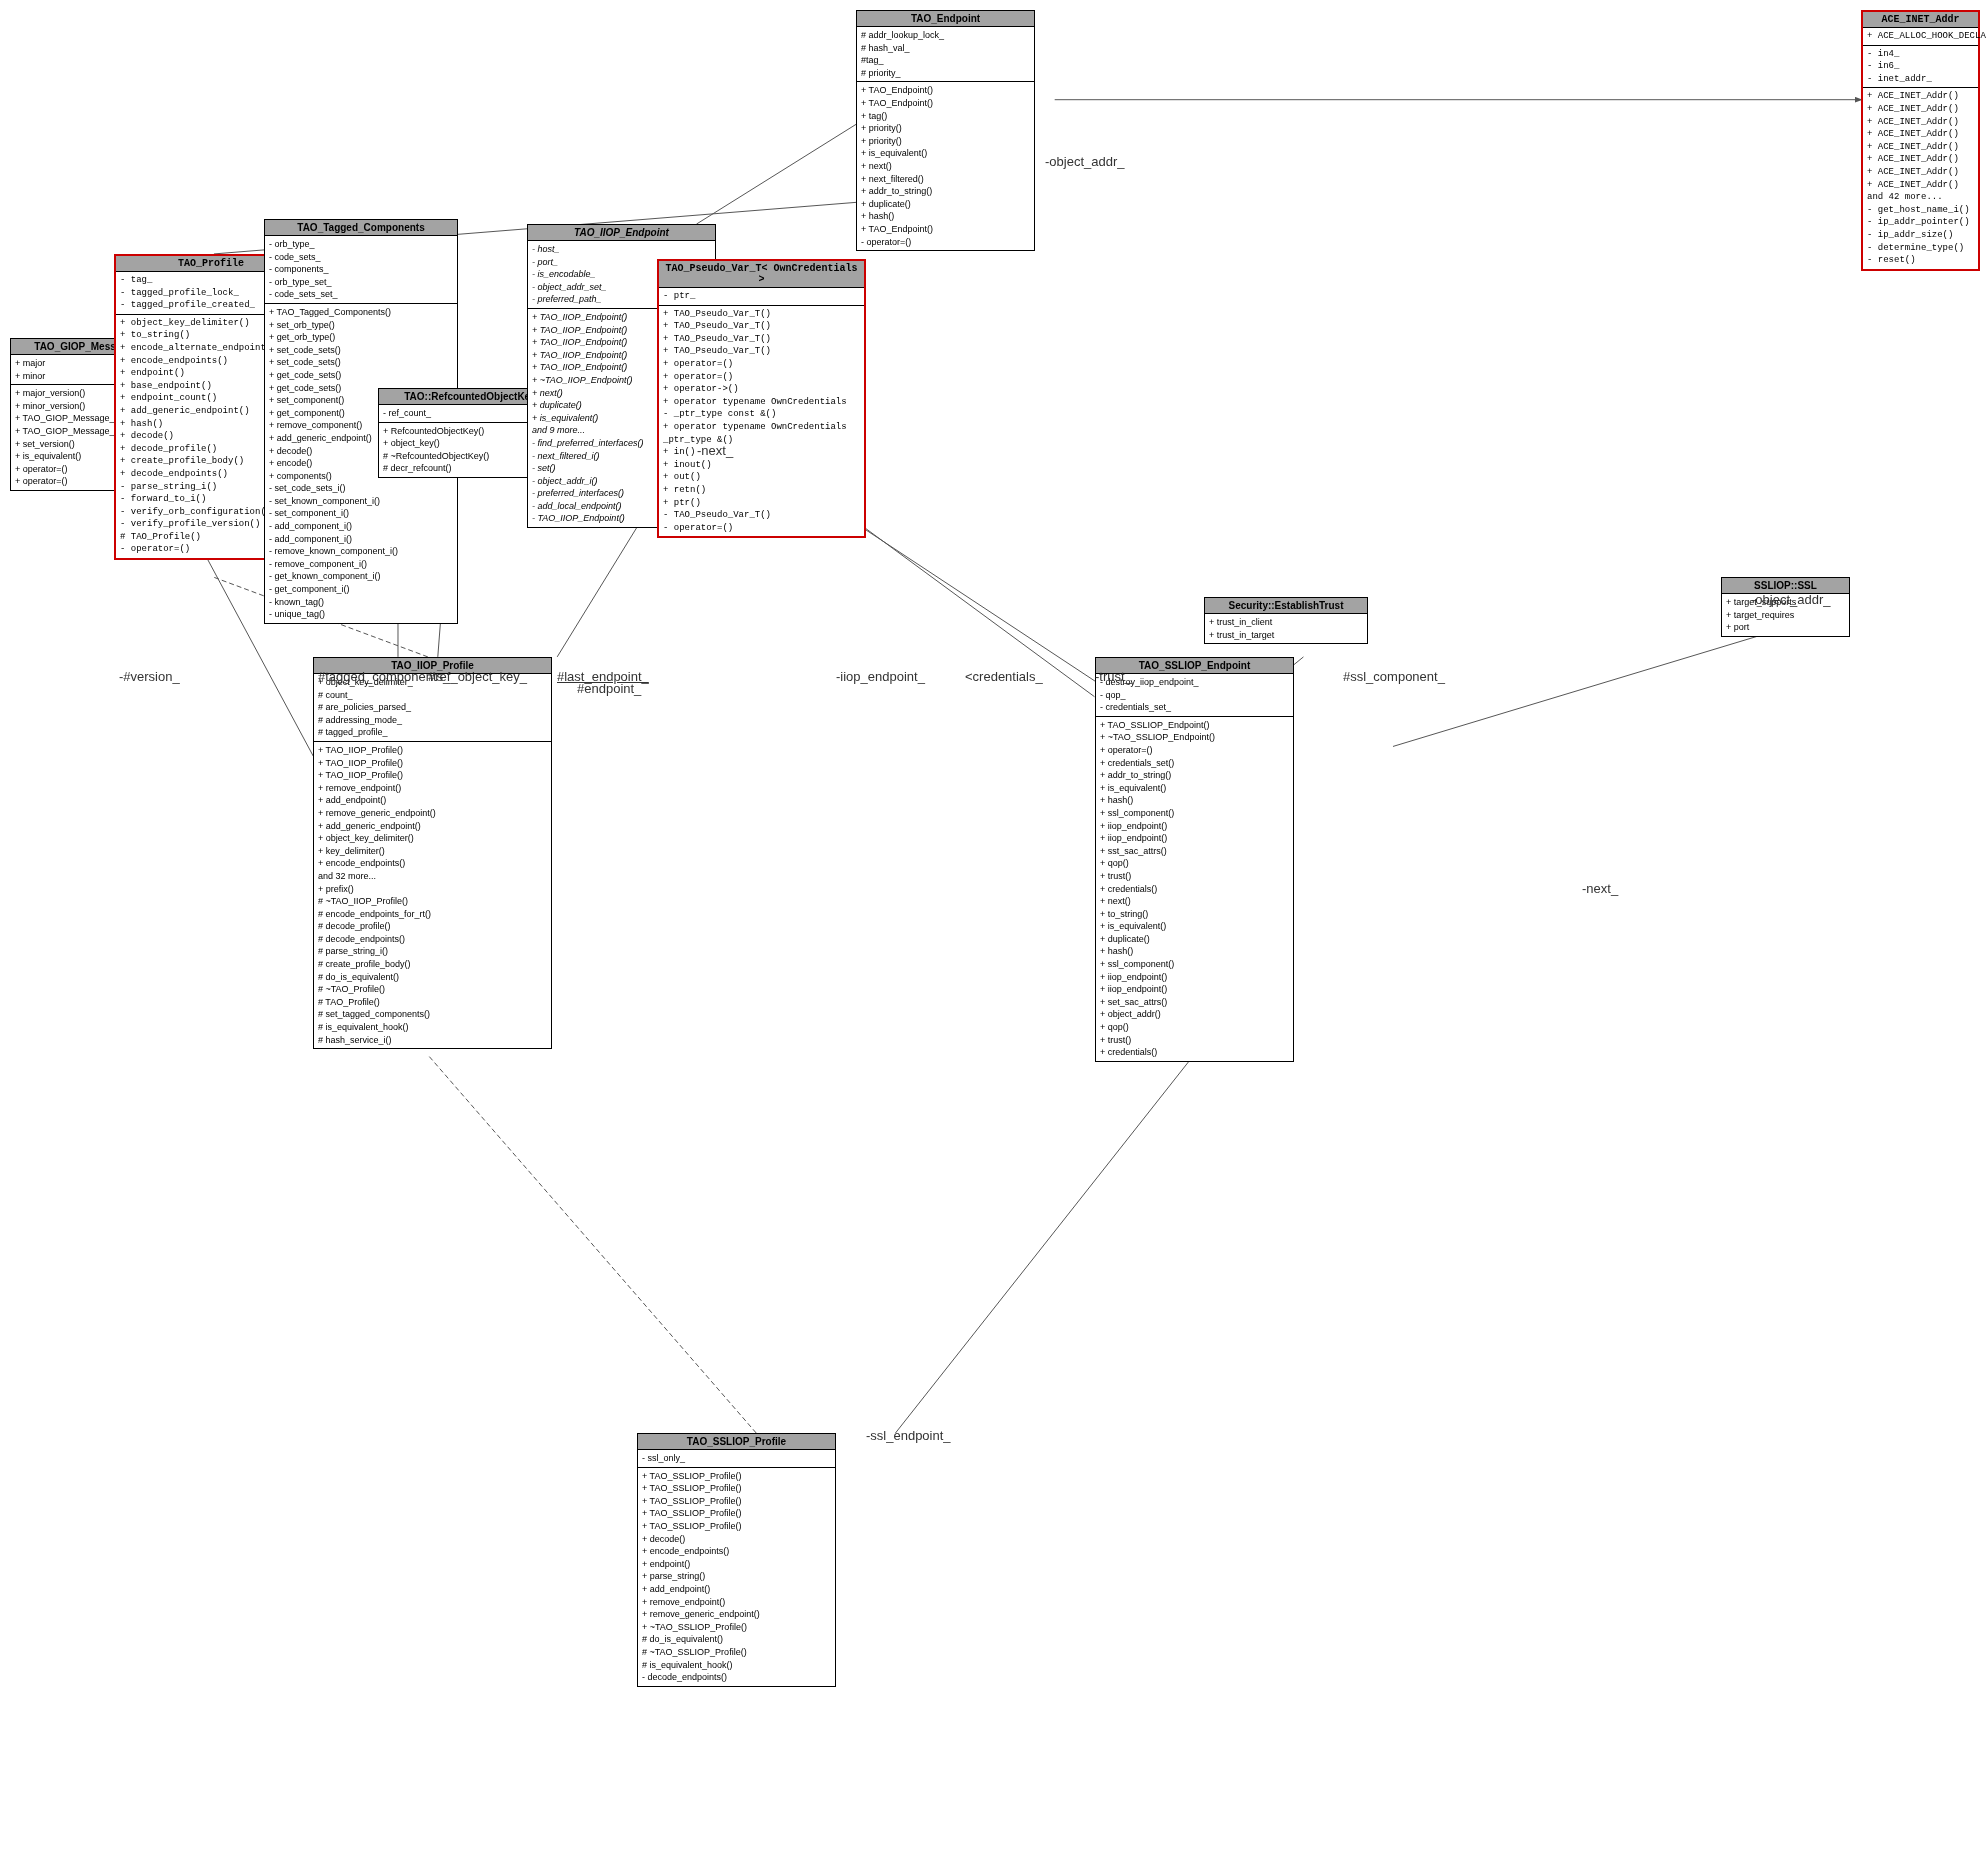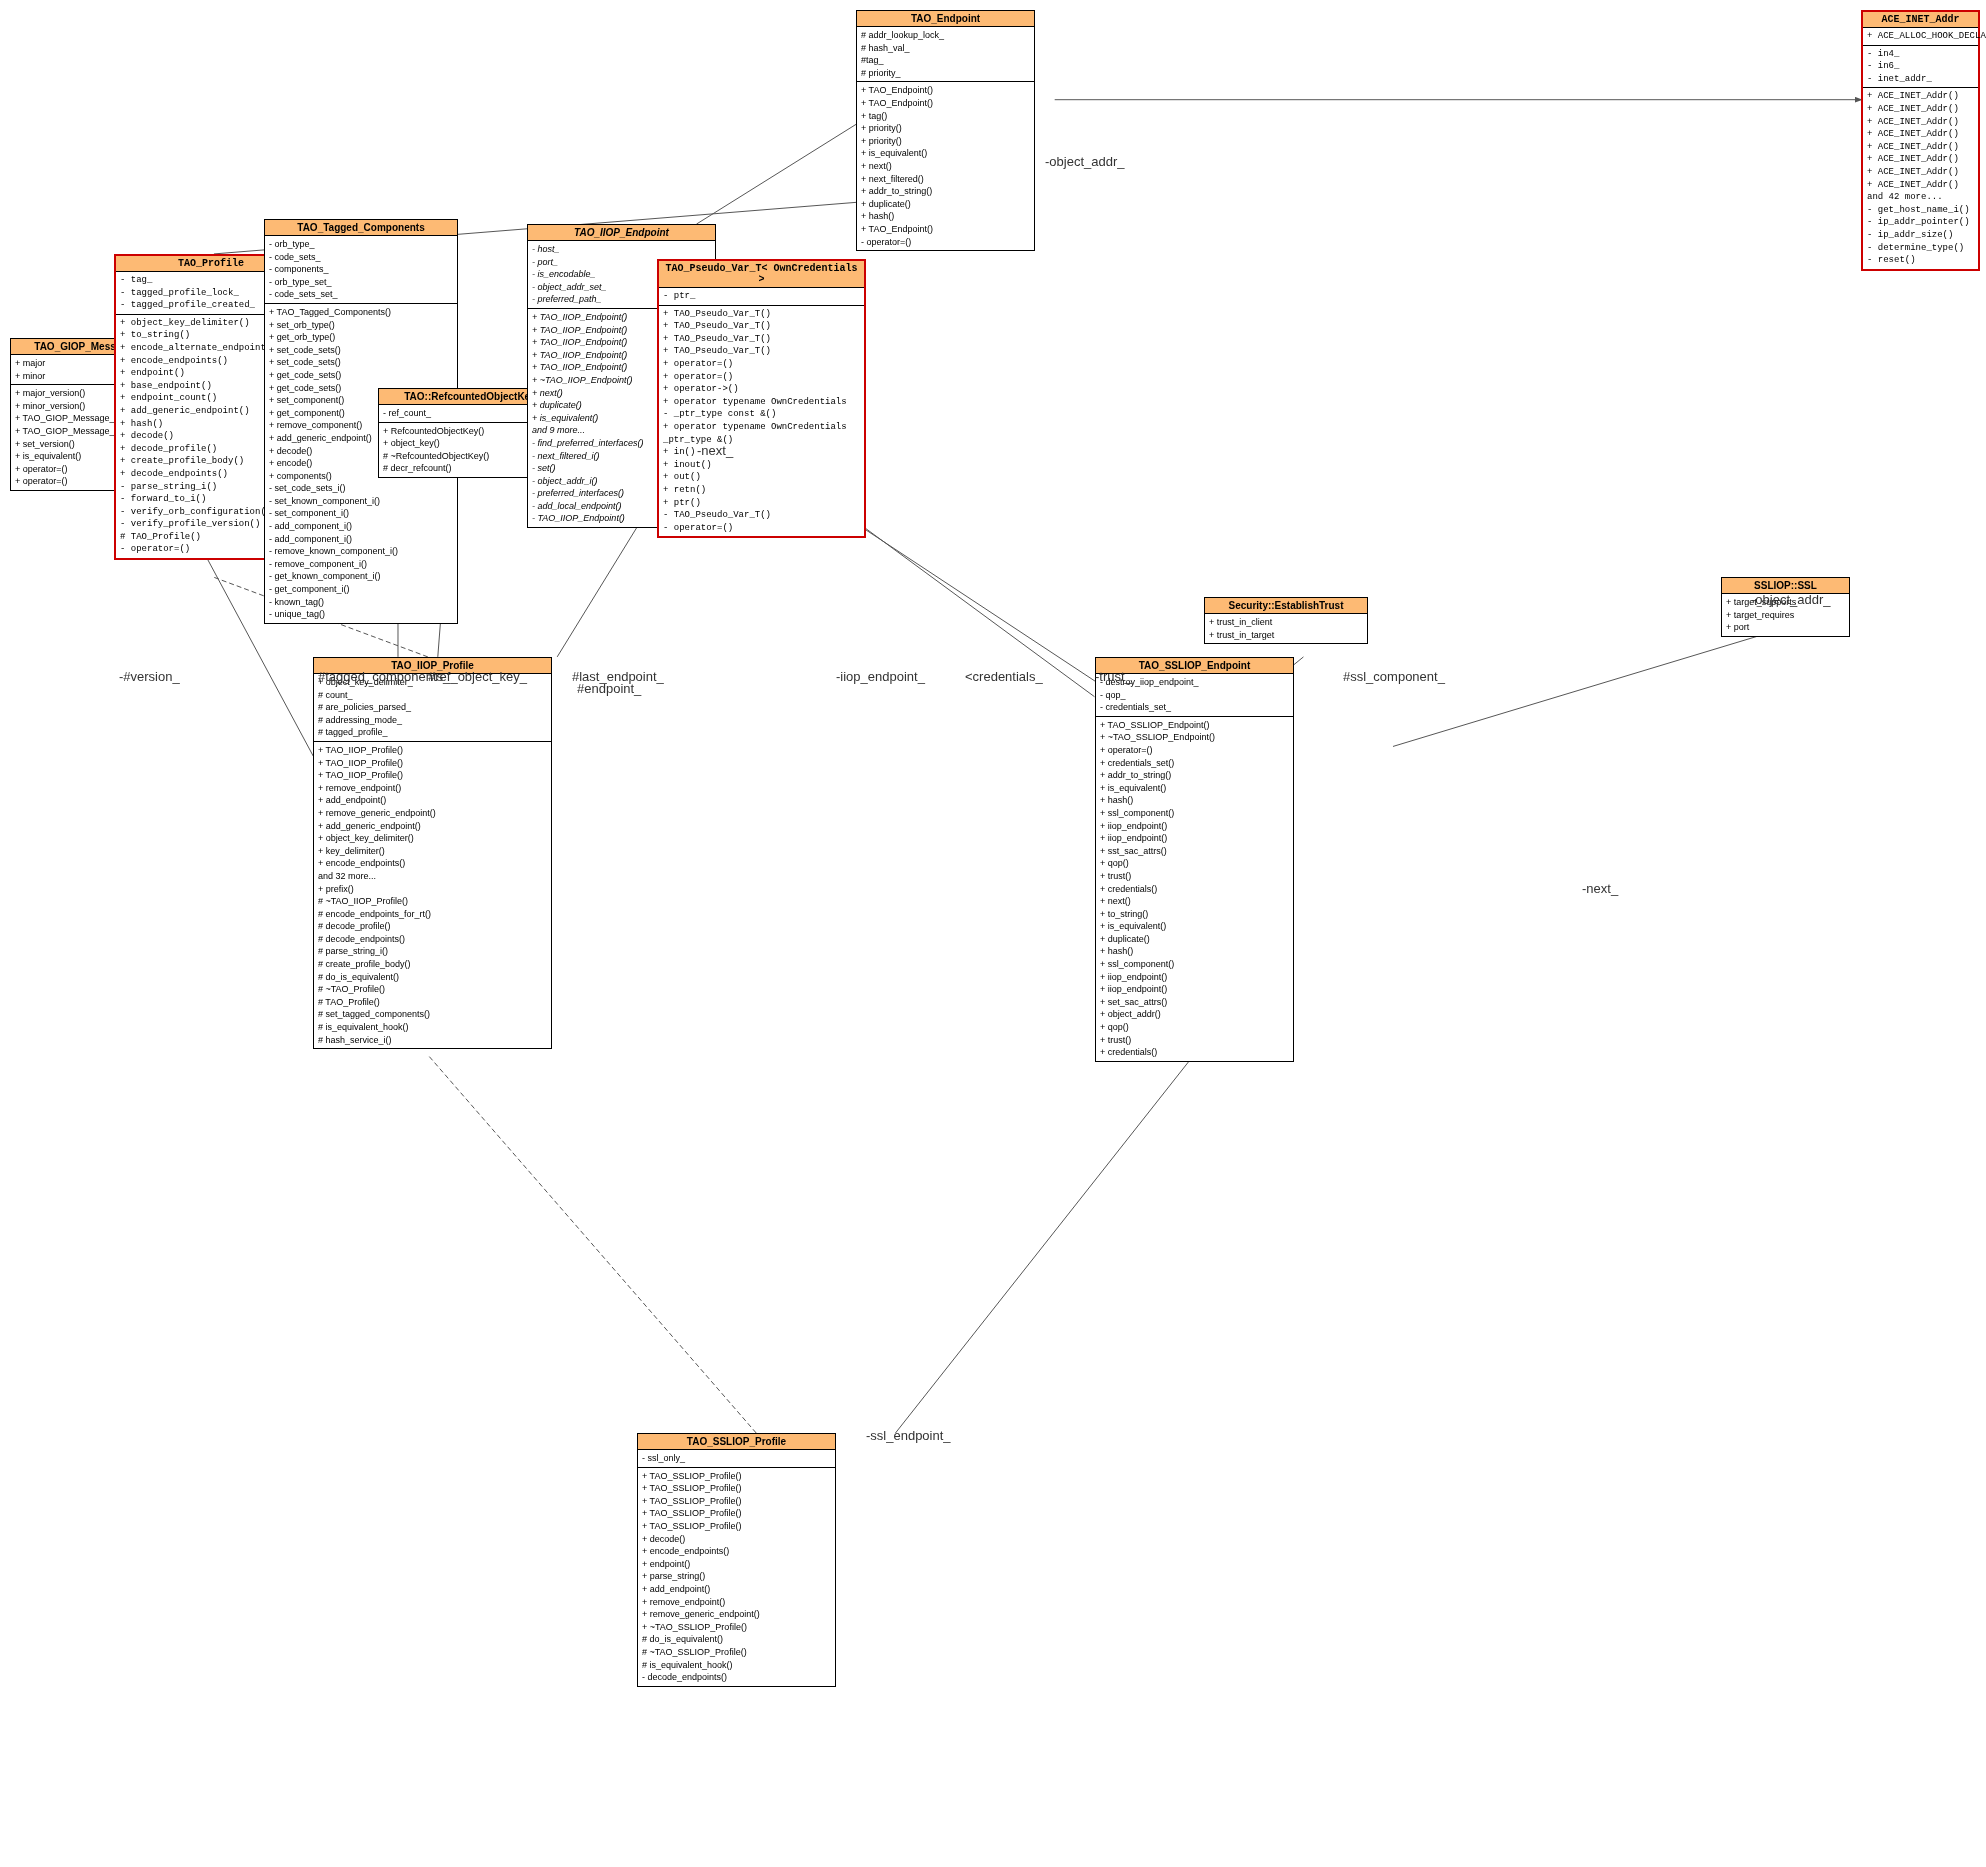--- a/index.html
+++ b/index.html
@@ -22,21 +22,21 @@
       position: absolute;
       border: 1px solid #000;
       background: #fff;
       min-width: 119px;
     }
     .uml-box.red-border {
       border: 2px solid #cc0000;
       font-family: Liberation Mono, monospace;
     }
     .uml-box-title {
-      background: #fdba74;
+      background: #a3a3a3;
       border-bottom: 1px solid #000;
       padding: 2px 4px;
       font-weight: bold;
       font-size: 10px;
       text-align: center;
     }
     .uml-box-section {
       border-bottom: 1px solid #000;
       padding: 2px 4px;
       font-size: 9px;
@@ -439,21 +439,21 @@
       <span class="item"># ~TAO_SSLIOP_Profile()</span>
       <span class="item"># is_equivalent_hook()</span>
       <span class="item">- decode_endpoints()</span>
     </div>
   </div>
 
   <div class="connector-label" style="left:1045px; top:154px;">-object_addr_</div>
   <div class="connector-label" style="left:119px; top:669px;">-#version_</div>
   <div class="connector-label" style="left:318px; top:669px;">#tagged_components_</div>
   <div class="connector-label" style="left:428px; top:669px;text-align:center;">#ref_object_key_</div>
-  <div class="connector-label" style="left:572px; top:669px;">#last_endpoint_</div>
+  <div class="connector-label" style="left:557px; top:669px;text-decoration:underline;">#last_endpoint_</div>
   <div class="connector-label" style="left:577px; top:681px;">#endpoint_</div>
   <div class="connector-label" style="left:836px; top:669px;">-iiop_endpoint_</div>
   <div class="connector-label" style="left:965px; top:669px;">&lt;credentials_</div>
   <div class="connector-label" style="left:1095px; top:669px;">-trust_</div>
   <div class="connector-label" style="left:1343px; top:669px;">#ssl_component_</div>
   <div class="connector-label" style="left:697px; top:443px;">-next_</div>
   <div class="connector-label" style="left:1582px; top:881px;">-next_</div>
   <div class="connector-label" style="left:866px; top:1428px;">-ssl_endpoint_</div>
   <div class="connector-label" style="left:1751px; top:592px;">-object_addr_</div>
 

